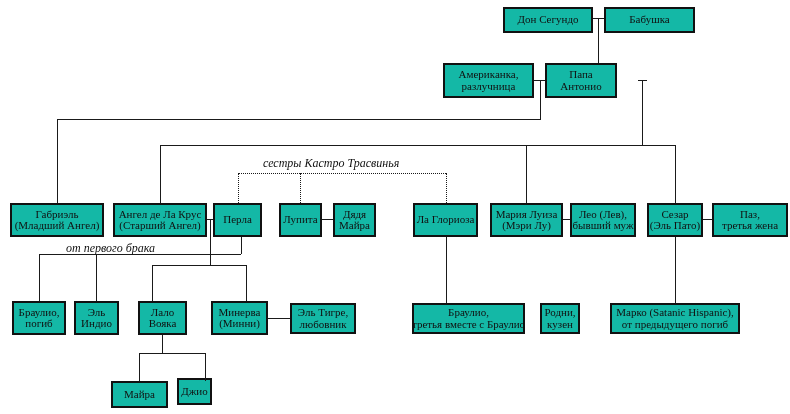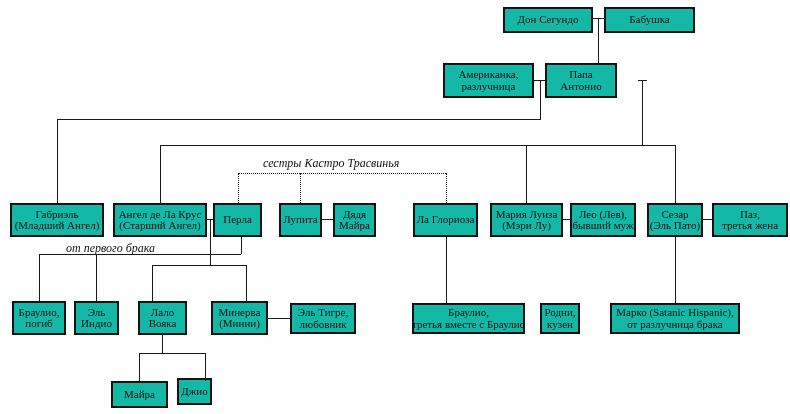--- a/index.html
+++ b/index.html
@@ -97,21 +97,21 @@
   <div class="box" style="left:412px;top:303px;width:113px;height:31px">
     <span>Браулио,</span>
     <span class="it">третья вместе с Браулио</span>
   </div>
   <div class="box" style="left:540px;top:303px;width:40px;height:31px">
     <span>Родни,</span>
     <span class="it">кузен</span>
   </div>
   <div class="box" style="left:610px;top:303px;width:130px;height:31px">
     <span>Марко (Satanic Hispanic),</span>
-    <span class="it">от разлучница брака</span>
+    <span class="it">от предыдущего погиб</span>
   </div>
 
   <div class="box" style="left:111px;top:381px;width:57px;height:27px">
     <span>Майра</span>
   </div>
   <div class="box" style="left:177px;top:378px;width:35px;height:27px">
     <span>Джио</span>
   </div>
 
   <div class="lbl" style="left:263px;top:157px">сестры Кастро Трасвинья</div>

